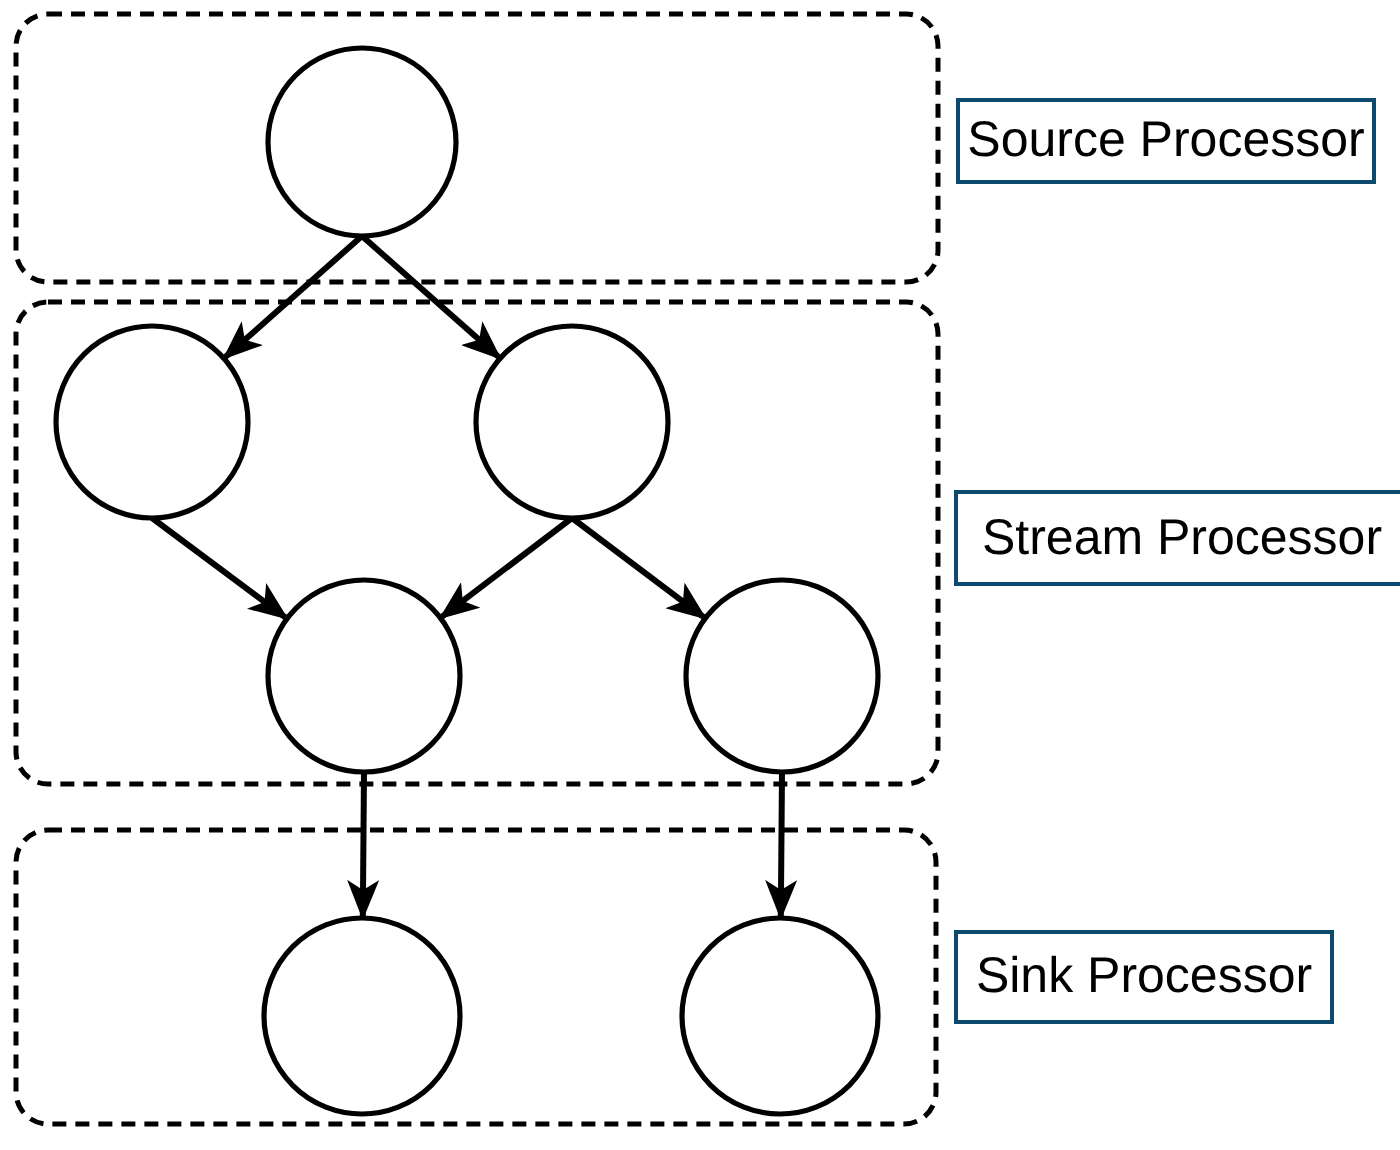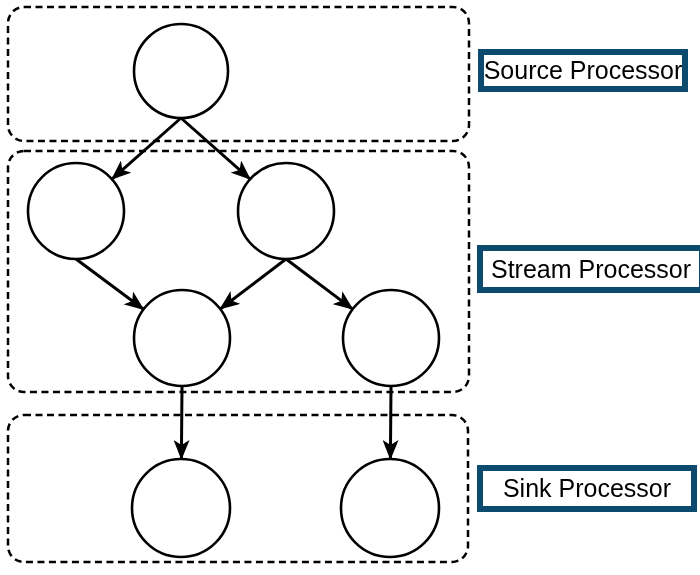--- a/index.html
+++ b/index.html
@@ -16,21 +16,21 @@
     overflow: hidden;
   }
   #topology-svg {
     position: absolute;
     left: 0;
     top: 0;
   }
   .region-label {
     position: absolute;
     box-sizing: border-box;
-    border: 6px solid #0c4a6e;
+    border: 2px solid #0c4a6e;
     background: #ffffff;
     color: #000000;
     font-size: 25px;
     line-height: 1;
     display: flex;
     align-items: center;
     justify-content: center;
     white-space: nowrap;
   }
 </style>
@@ -65,15 +65,15 @@
         <circle cx="286" cy="211" r="48" fill="#ffffff" stroke="#000000" stroke-width="2.6"></circle>
         <circle cx="182" cy="338" r="48" fill="#ffffff" stroke="#000000" stroke-width="2.6"></circle>
         <circle cx="391" cy="338" r="48" fill="#ffffff" stroke="#000000" stroke-width="2.6"></circle>
         <circle cx="181" cy="508" r="49" fill="#ffffff" stroke="#000000" stroke-width="2.6"></circle>
         <circle cx="390" cy="508" r="49" fill="#ffffff" stroke="#000000" stroke-width="2.6"></circle>
       </g>
   </svg>
 
   <div class="region-label" style="left: 478px; top: 49px; width: 210px; height: 43px;">Source Processor</div>
   <div class="region-label" style="left: 477px; top: 245px; width: 228px; height: 48px;">Stream Processor</div>
-  <div class="region-label" style="left: 477px; top: 465px; width: 220px; height: 47px;">Sink Processor</div>
+  <div class="region-label" style="left: 477px; top: 465px; width: 190px; height: 47px;">Sink Processor</div>
 
 </div>
 
 </body></html>

